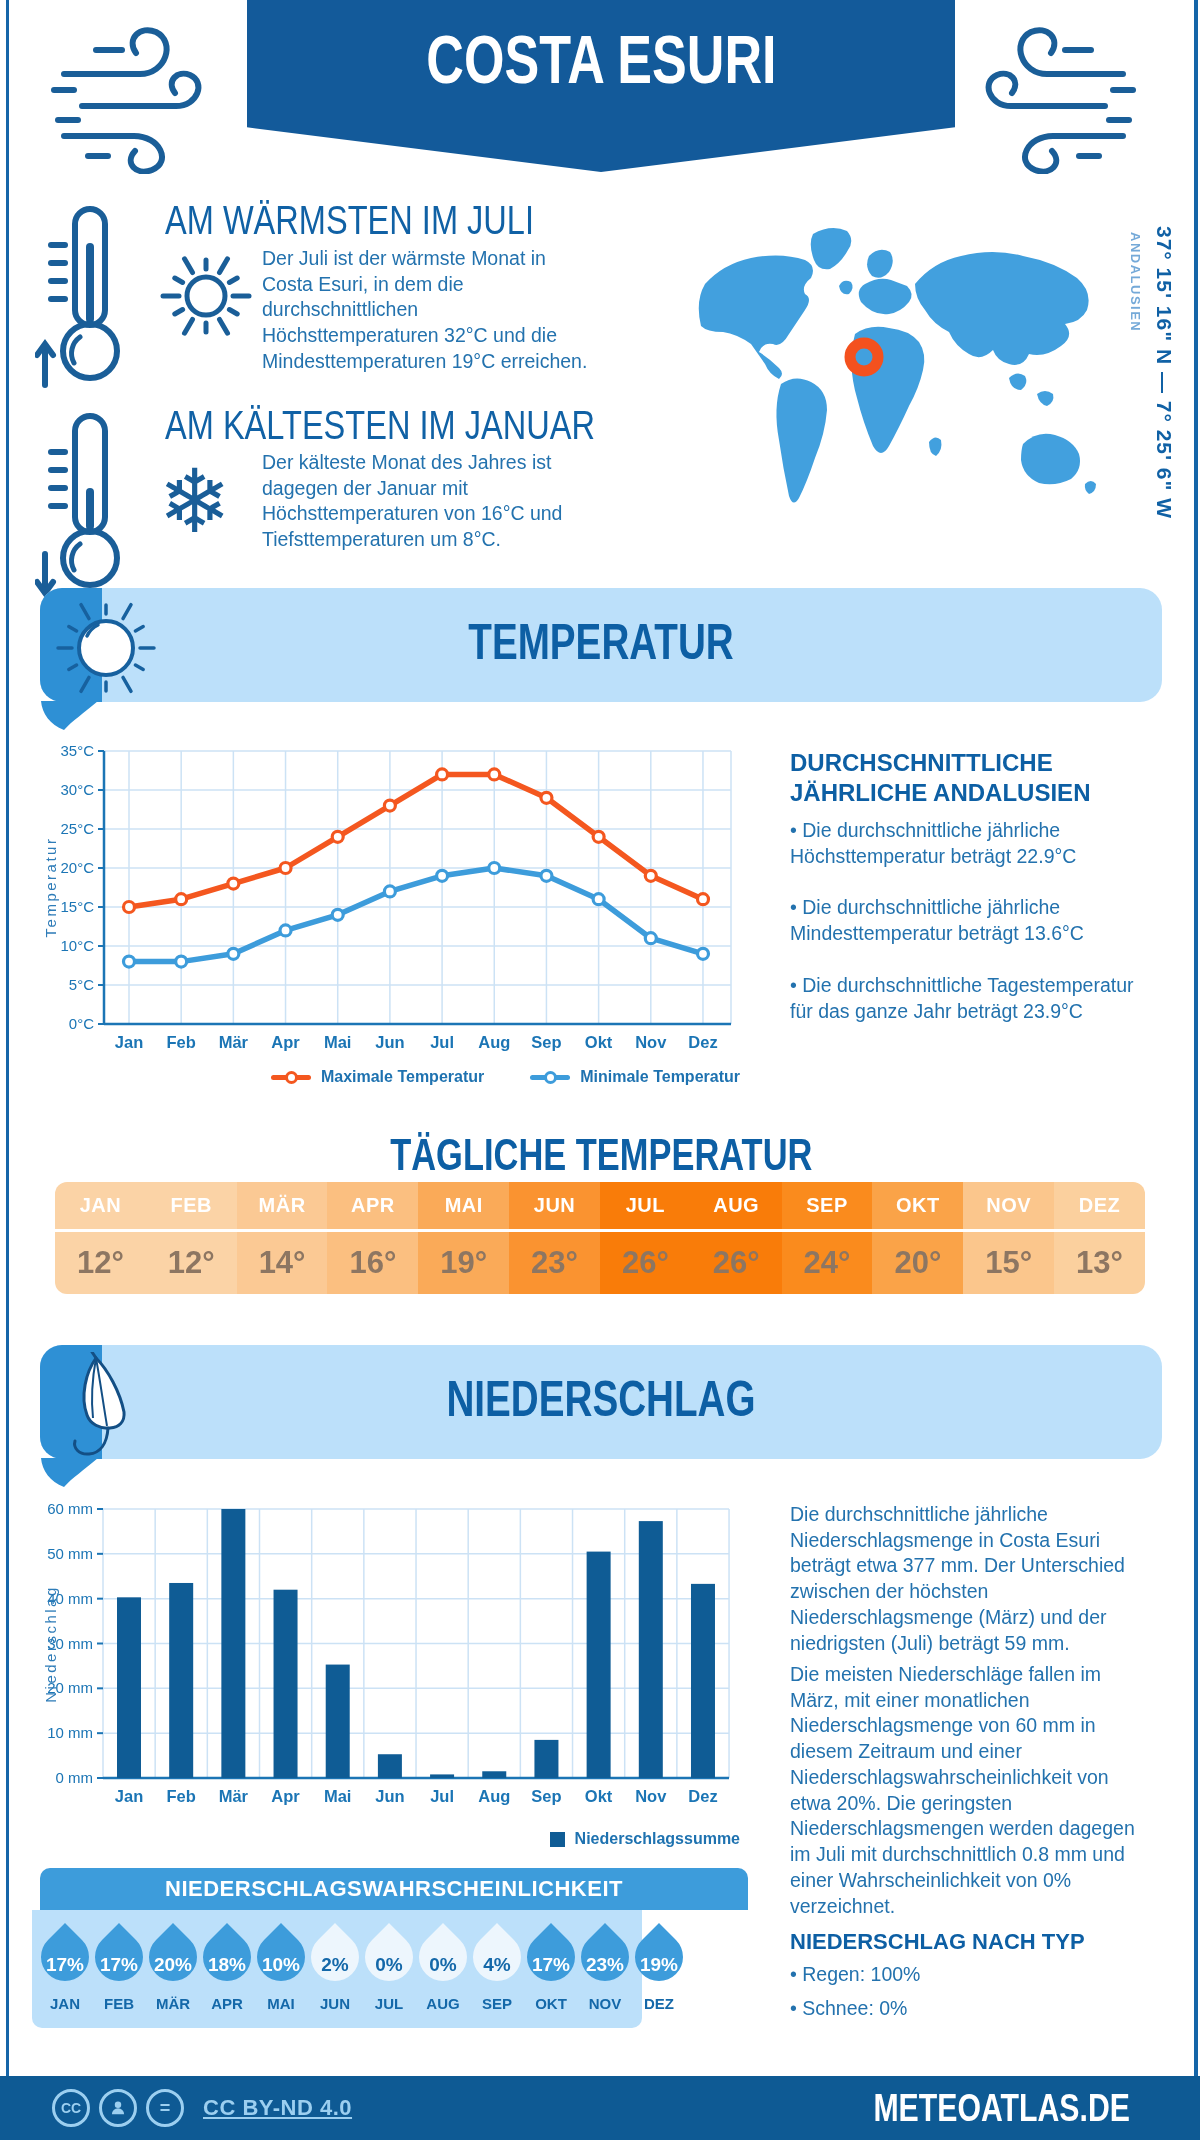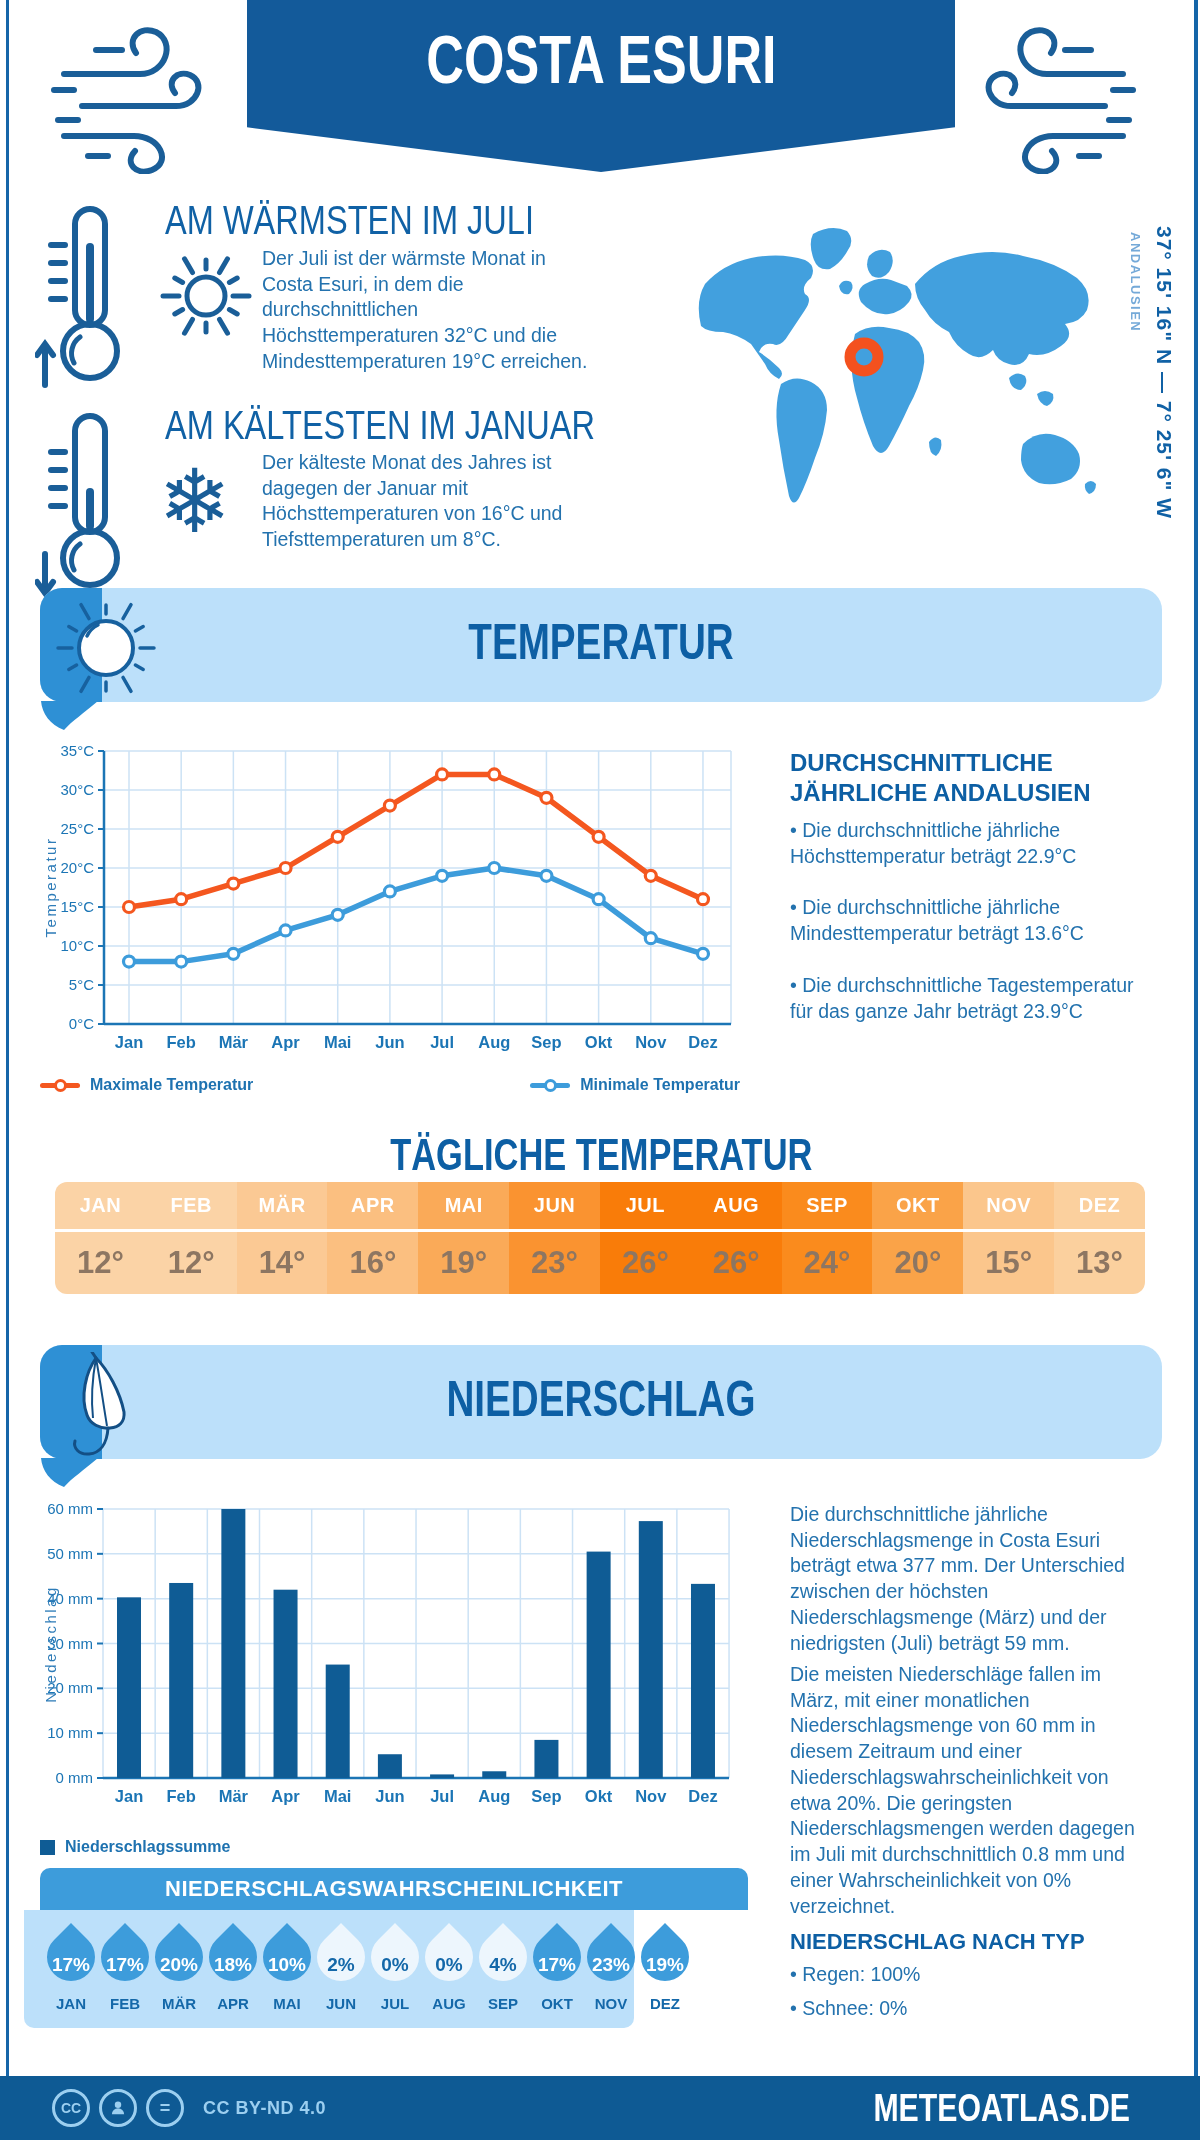--- a/index.html
+++ b/index.html
@@ -27,21 +27,21 @@
   .region{position:absolute;left:1128px;top:232px;writing-mode:vertical-rl;
           font-size:13px;font-weight:bold;color:#74A9D8;letter-spacing:1.5px;white-space:nowrap;}
 
   
   .band{position:absolute;left:40px;width:1122px;height:114px;background:#BCE0FA;border-radius:22px;}
   .band-tab{position:absolute;left:40px;width:62px;height:114px;background:#2E90D5;border-radius:22px 0 0 22px;}
   .band-title{position:absolute;left:40px;width:1122px;text-align:center;
               font-size:46px;font-weight:bold;color:#0D5FA4;}
 
   
-  .legend{position:absolute;left:40px;width:700px;display:flex;justify-content:space-between;gap:46px;align-items:center;margin-top:8px;}
+  .legend{position:absolute;left:40px;width:700px;display:flex;justify-content:flex-end;gap:46px;align-items:center;}
   .leg-item{display:flex;align-items:center;gap:10px;font-size:16px;font-weight:bold;color:#1E72B0;}
   .leg-line{width:40px;height:5px;border-radius:3px;position:relative;}
   .leg-line::after{content:'';position:absolute;left:14px;top:-4px;width:7px;height:7px;border-radius:50%;
                    background:#fff;border:3px solid;border-color:inherit;}
   .leg-sq{width:15px;height:15px;}
 
   
   .panel-h{position:absolute;font-size:24px;font-weight:bold;color:#0D5FA4;line-height:1.25;}
   .bullet{margin:0 0 26px 0;}
 
@@ -51,36 +51,36 @@
   .d-col{flex:1;display:flex;flex-direction:column;}
   .d-month{height:47px;display:flex;align-items:center;justify-content:center;
            color:#fff;font-size:20px;font-weight:bold;letter-spacing:0.5px;}
   .d-val{height:62px;border-top:3px solid #fff;display:flex;align-items:center;justify-content:center;
          font-size:31px;font-weight:bold;color:#8D7662;}
 
   
   .prob-head{position:absolute;left:40px;top:1868px;width:708px;height:42px;background:#3D9CDB;
              border-radius:10px 10px 0 0;display:flex;align-items:center;justify-content:center;
              color:#fff;font-size:22px;font-weight:bold;letter-spacing:0.5px;}
-  .prob-body{position:absolute;left:24px;top:1910px;width:610px;height:118px;background:#BCE0FA;
-             border-radius:0 0 10px 10px;display:flex;padding:0 20px;box-sizing:border-box;}
+  .prob-body{position:absolute;left:32px;top:1910px;width:610px;height:118px;background:#BCE0FA;
+             border-radius:0 0 10px 10px;display:flex;padding:0 6px;box-sizing:border-box;}
   .p-slot{flex:1;text-align:center;position:relative;}
   .drop-wrap{position:relative;width:54px;height:72px;margin:10px auto 0;}
   .drop{position:absolute;left:3px;top:13px;width:48px;height:48px;border-radius:0 50% 50% 50%;
         transform:rotate(45deg);}
   .drop-pct{position:absolute;top:34px;left:0;width:100%;text-align:center;font-size:19px;font-weight:bold;}
   .p-month{margin-top:3px;font-size:15px;font-weight:bold;color:#1468A9;}
 
   
   .footer{position:absolute;left:0;top:2076px;width:1200px;height:64px;background:#0E5A94;
           display:flex;align-items:center;}
   .cc-circle{width:32px;height:32px;border:3px solid #9CCFF0;border-radius:50%;margin-right:9px;
              display:flex;align-items:center;justify-content:center;color:#9CCFF0;
              font-weight:bold;font-size:14px;}
-  .cc-license{color:#9CCFF0;font-weight:bold;font-size:18px;margin-left:10px;letter-spacing:0.5px;}
+  .cc-license{color:#9CCFF0;font-weight:bold;font-size:22px;margin-left:10px;letter-spacing:0.5px;text-decoration:underline;}
   .brand{position:absolute;right:46px;font-size:36px;font-weight:bold;color:#fff;}
 
   svg{display:block;}
   .snow{position:absolute;font-family:"DejaVu Sans",sans-serif;color:#1A5E98;font-size:88px;line-height:1;}
 </style>
 </head>
 <body>
 
 <div class="page">
 

